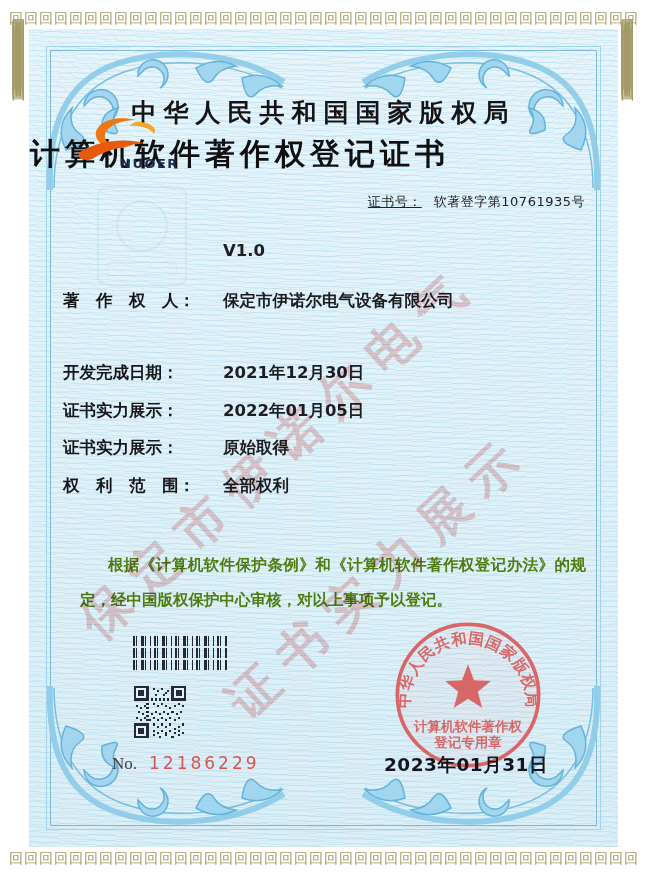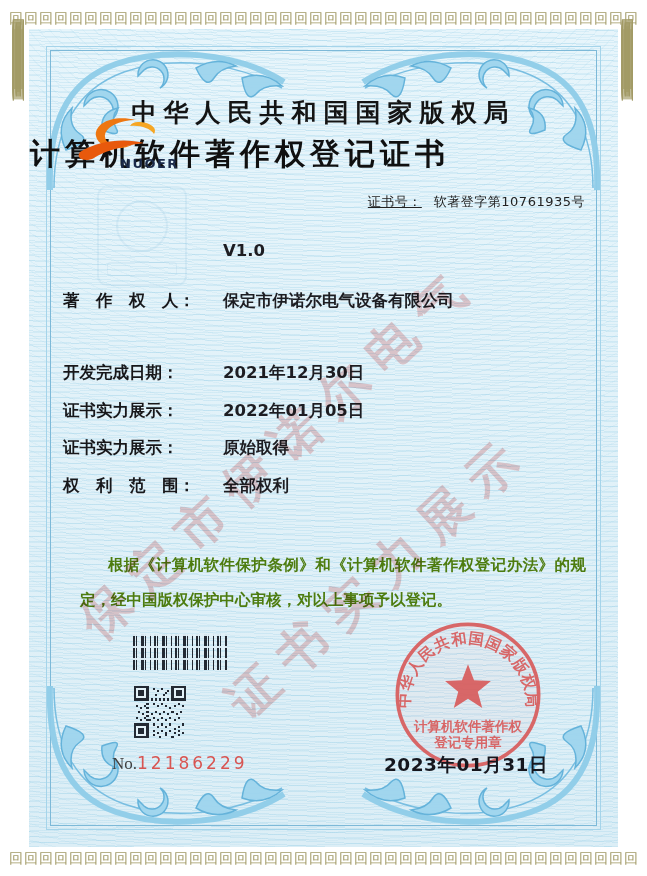--- a/index.html
+++ b/index.html
@@ -50,21 +50,21 @@
              text-align:justify;text-indent:1.8em;font-weight:600;color:#4d7c0f;}
   .barcode{position:absolute;left:133px;top:634px;width:94px;height:36px;
     background-image:
       repeating-linear-gradient(0deg, transparent 0 10px, rgba(224,240,248,.95) 10px 12px),
       repeating-linear-gradient(90deg,#232a34 0 2px,transparent 2px 3px,#232a34 3px 4px,transparent 4px 8px,
         #232a34 8px 11px,transparent 11px 12px,#232a34 12px 13px,transparent 13px 17px,
         #232a34 17px 18px,transparent 18px 21px);}
   .qr{position:absolute;left:134px;top:686px;width:52px;height:52px;}
   .serial{position:absolute;left:112px;top:753px;font-size:17px;}
   .serial .no{font-family:Liberation Serif, serif;color:#404040;}
-  .serial .num{color:#d85552;letter-spacing:3px;margin-left:0;}
+  .serial .num{color:#d85552;letter-spacing:3px;margin-left:12px;}
   .stamp{position:absolute;left:389px;top:616px;width:158px;height:158px;z-index:6;opacity:.92;}
   .issuedate{position:absolute;left:384px;top:752px;font-size:18.5px;font-weight:700;color:#15161d;z-index:7;
              letter-spacing:.5px;}
   
   .wm{position:absolute;z-index:5;color:rgba(224,118,118,0.36);font-weight:700;pointer-events:none;
       mix-blend-mode:multiply;white-space:nowrap;transform-origin:left center;}
   .wm1{left:88px;top:596px;font-size:50px;letter-spacing:15px;transform:rotate(-43deg);}
   .wm2{left:236px;top:676px;font-size:50px;letter-spacing:15px;transform:rotate(-43deg);}
 </style>
 </head>

